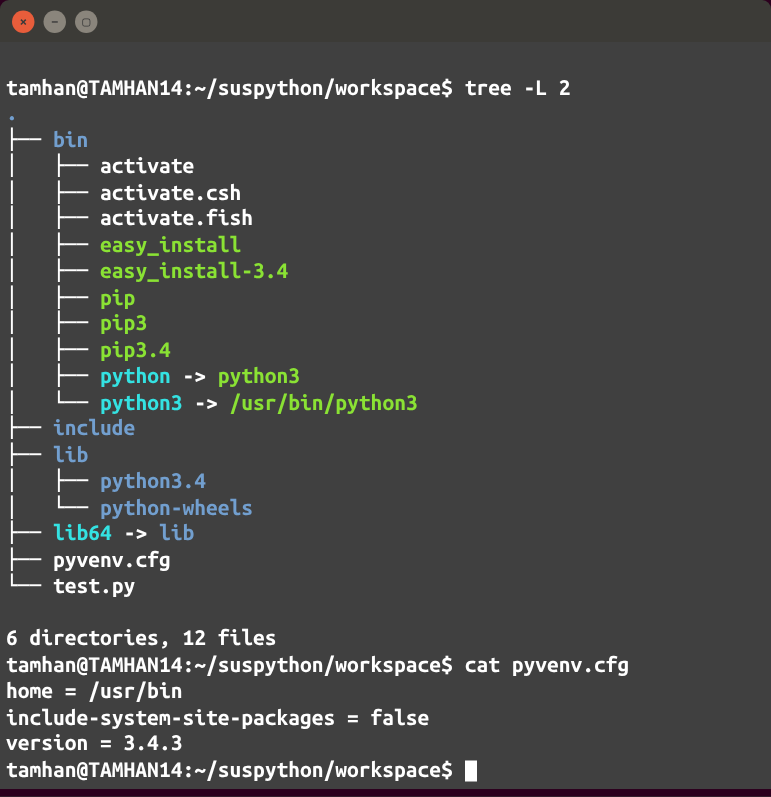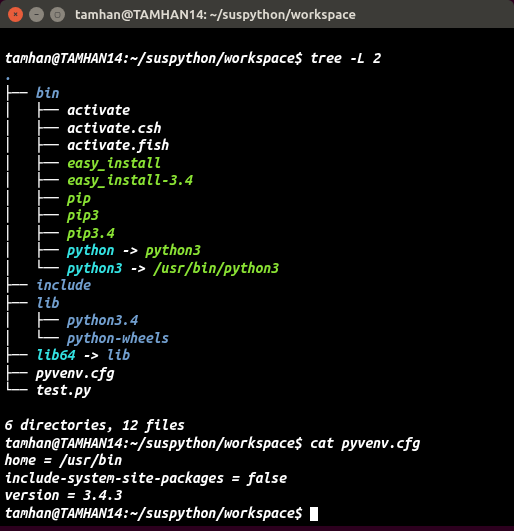--- a/index.html
+++ b/index.html
@@ -40,27 +40,26 @@
   .btn-min { background: #8a857c; }
   .btn-max { background: #8a857c; }
   .title {
     color: #dfdbd2;
     font-weight: bold;
     margin-left: 10px;
     font-family: Ubuntu, sans-serif;
     font-size: 13px;
   }
   .terminal {
-    background: #000000;
+    background: #404040;
     color: #ffffff;
     padding: 4px;
     line-height: 1.25;
     white-space: pre;
     font-weight: bold;
-    font-style: italic;
   }
   .prompt { color: #ffffff; }
   .cmd { color: #ffffff; }
   .tree-line { color: #ffffff; }
   .dir { color: #729fcf; font-weight: bold; }
   .exec { color: #8ae234; font-weight: bold; }
   .link { color: #34e2e2; font-weight: bold; }
   .linktarget-dir { color: #729fcf; font-weight: bold; }
   .linktarget-exec { color: #8ae234; font-weight: bold; }
   .plain { color: #ffffff; }
@@ -74,21 +73,20 @@
 </style>
 </head>
 <body>
 
 <div class="titlebar">
   <div class="window-controls">
     <div class="btn btn-close">×</div>
     <div class="btn btn-min">–</div>
     <div class="btn btn-max">▢</div>
   </div>
-  <div class="title">tamhan@TAMHAN14: ~/suspython/workspace</div>
 </div>
 
 <div class="terminal">
 <span class="prompt">tamhan@TAMHAN14:~/suspython/workspace$</span> <span class="cmd">tree -L 2</span>
 <span class="dir">.</span>
 <span class="tree-line">├── </span><span class="dir">bin</span>
 <span class="tree-line">│   ├── </span><span class="plain">activate</span>
 <span class="tree-line">│   ├── </span><span class="plain">activate.csh</span>
 <span class="tree-line">│   ├── </span><span class="plain">activate.fish</span>
 <span class="tree-line">│   ├── </span><span class="exec">easy_install</span>

